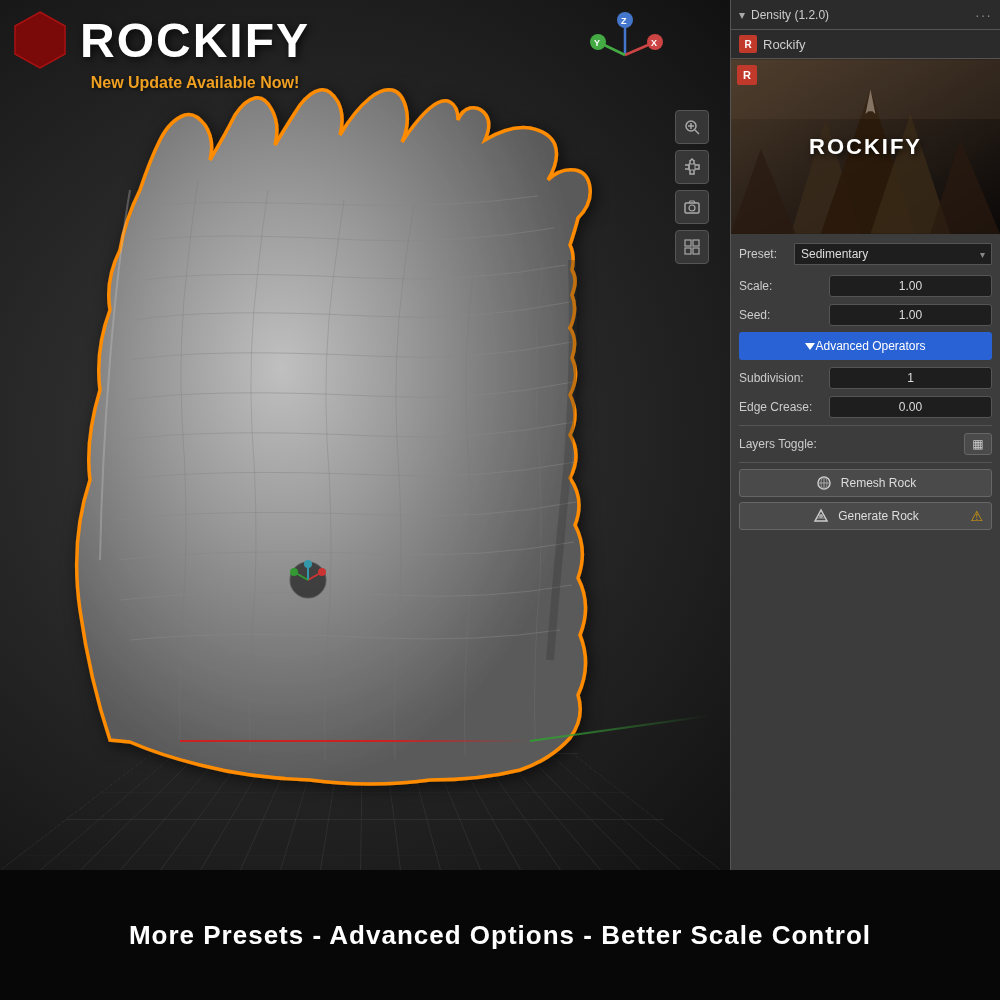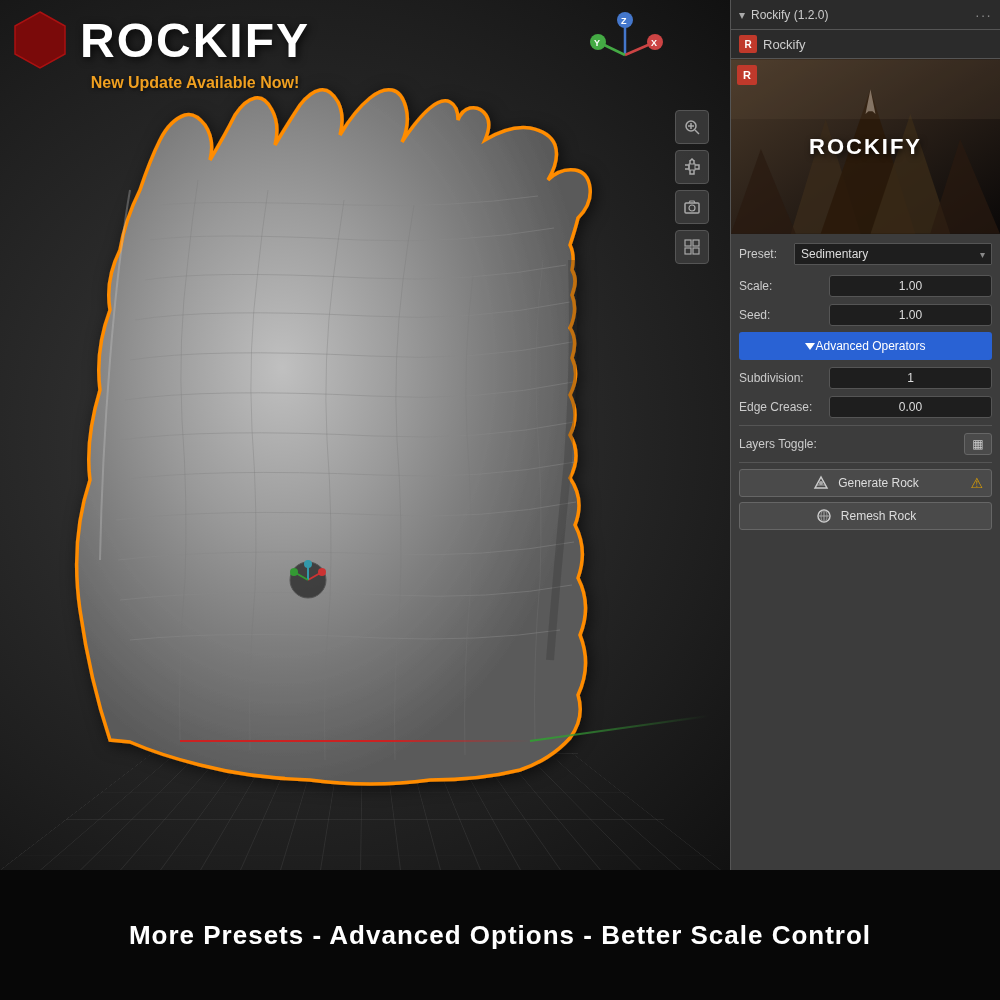--- a/index.html
+++ b/index.html
@@ -615,21 +615,21 @@
       <span class="logo-text">ROCKIFY</span>
     </div>
     <div class="logo-subtitle">New Update Available Now!</div>
   </div>
 
   <div class="right-panel">
 
     <div class="panel-header">
       <div class="panel-header-title">
         <span style="color:#aaa; font-size:12px;">▾</span>
-        <span style="color:#ccc; font-size:12px;">Rockify (1.2.0)</span>
+        <span style="color:#ccc; font-size:12px;">Density (1.2.0)</span>
       </div>
       <span class="panel-header-dots">···</span>
     </div>
 
     <div class="panel-addon-row">
       <div class="addon-icon">
         <span>R</span>
       </div>
       <span class="panel-addon-name">Rockify</span>
     </div>
@@ -710,41 +710,41 @@
       <div class="divider"></div>
 
       <div class="layers-row">
         <span class="layers-label">Layers Toggle:</span>
         <div class="layers-btn">
           <span>▦</span>
         </div>
       </div>
 
       <div class="divider"></div>
+
+      <button class="action-btn">
+        <svg width="18" height="18" viewBox="0 0 18 18" xmlns="http://www.w3.org/2000/svg">
+          <circle cx="9" cy="9" r="6" fill="none" stroke="#ccc" stroke-width="1.5"></circle>
+          <line x1="3" y1="9" x2="15" y2="9" stroke="#aaa" stroke-width="1"></line>
+          <line x1="9" y1="3" x2="9" y2="15" stroke="#aaa" stroke-width="1"></line>
+          <ellipse cx="9" cy="9" rx="3" ry="6" fill="none" stroke="#aaa" stroke-width="0.8"></ellipse>
+        </svg>
+        <span>Remesh Rock</span>
+      </button>
 
       <button class="action-btn generate-btn" style="position:relative;">
         <svg width="18" height="18" viewBox="0 0 18 18" xmlns="http://www.w3.org/2000/svg">
           <polygon points="3,14 9,3 15,14" fill="none" stroke="#ccc" stroke-width="1.5"></polygon>
           <circle cx="9" cy="9" r="2" fill="#aaa"></circle>
           <line x1="5" y1="11" x2="13" y2="11" stroke="#aaa" stroke-width="1"></line>
         </svg>
         <span>Generate Rock</span>
         <span class="warning-icon">⚠</span>
       </button>
 
-      <button class="action-btn">
-        <svg width="18" height="18" viewBox="0 0 18 18" xmlns="http://www.w3.org/2000/svg">
-          <circle cx="9" cy="9" r="6" fill="none" stroke="#ccc" stroke-width="1.5"></circle>
-          <line x1="3" y1="9" x2="15" y2="9" stroke="#aaa" stroke-width="1"></line>
-          <line x1="9" y1="3" x2="9" y2="15" stroke="#aaa" stroke-width="1"></line>
-          <ellipse cx="9" cy="9" rx="3" ry="6" fill="none" stroke="#aaa" stroke-width="0.8"></ellipse>
-        </svg>
-        <span>Remesh Rock</span>
-      </button>
-
     </div>
   </div>
 
   <div class="bottom-banner">
     <span class="banner-text">More Presets - Advanced Options - Better Scale Control</span>
   </div>
 
 </div>
 
 </body></html>

